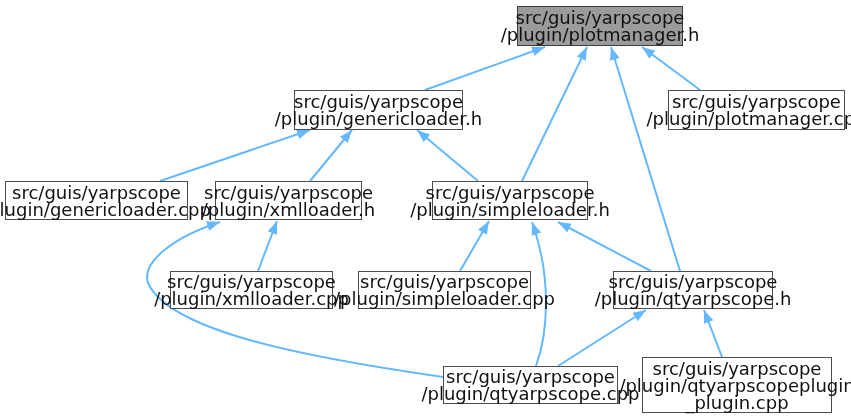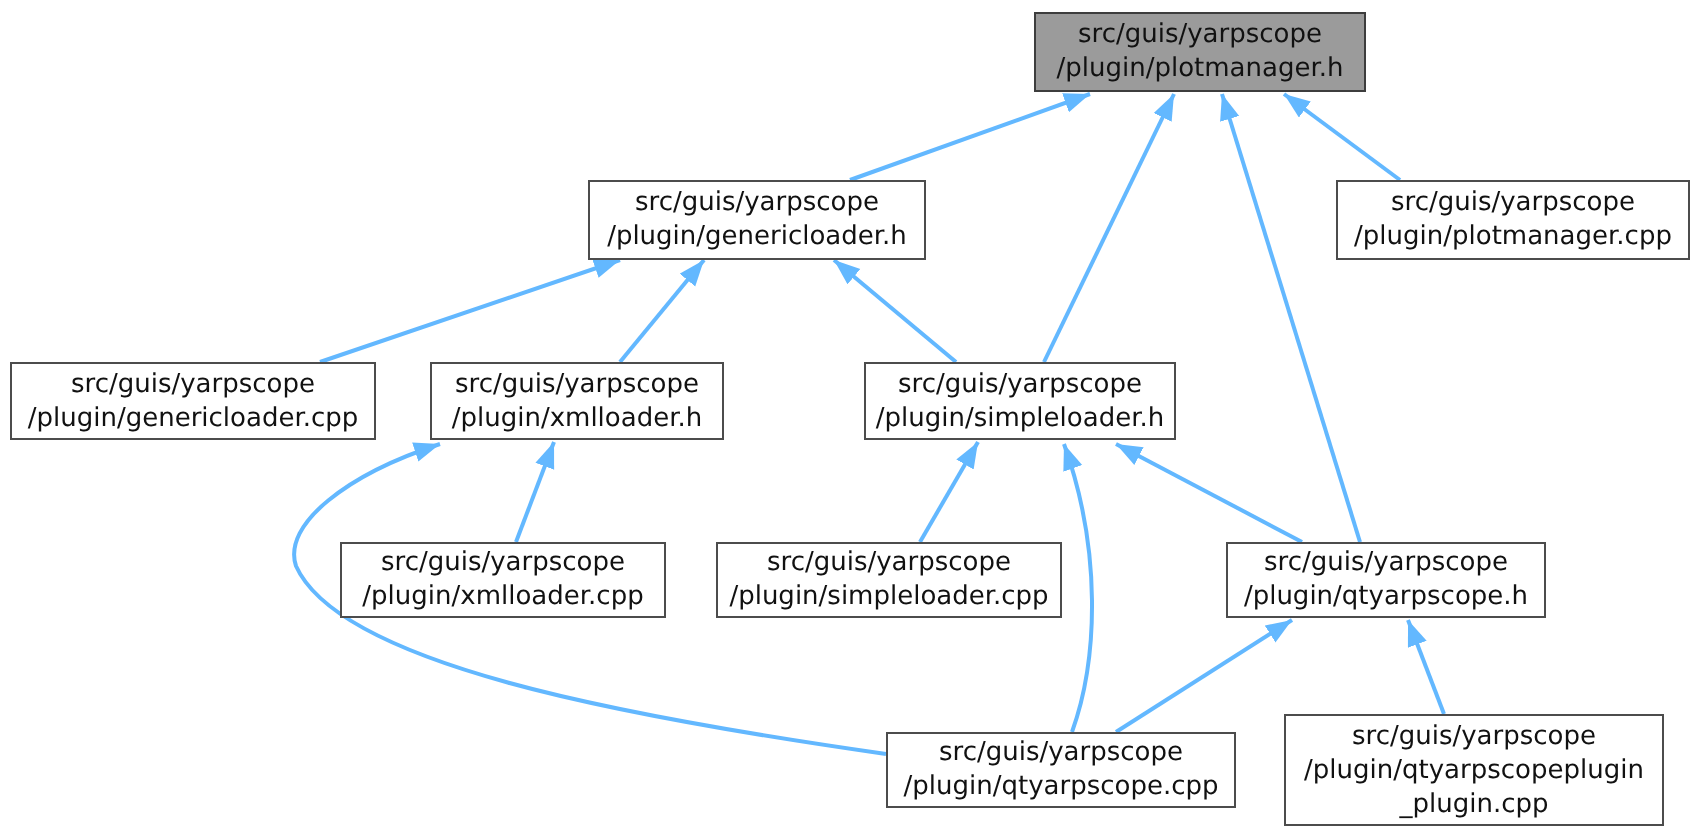--- a/index.html
+++ b/index.html
@@ -29,21 +29,21 @@
     fill: none;
     stroke: var(--edge-color);
     stroke-width: 2;
   }
   .node {
     position: absolute;
     box-sizing: border-box;
     background: var(--node-fill);
     border: 1.5px solid var(--node-border);
     color: var(--text-color);
-    font-size: 13px;
+    font-size: 18px;
     line-height: 17px;
     display: flex;
     align-items: center;
     justify-content: center;
     text-align: center;
   }
   .node .lbl { white-space: pre-line; }
   .node.highlight {
     background: var(--hl-fill);
     border-color: var(--hl-border);

